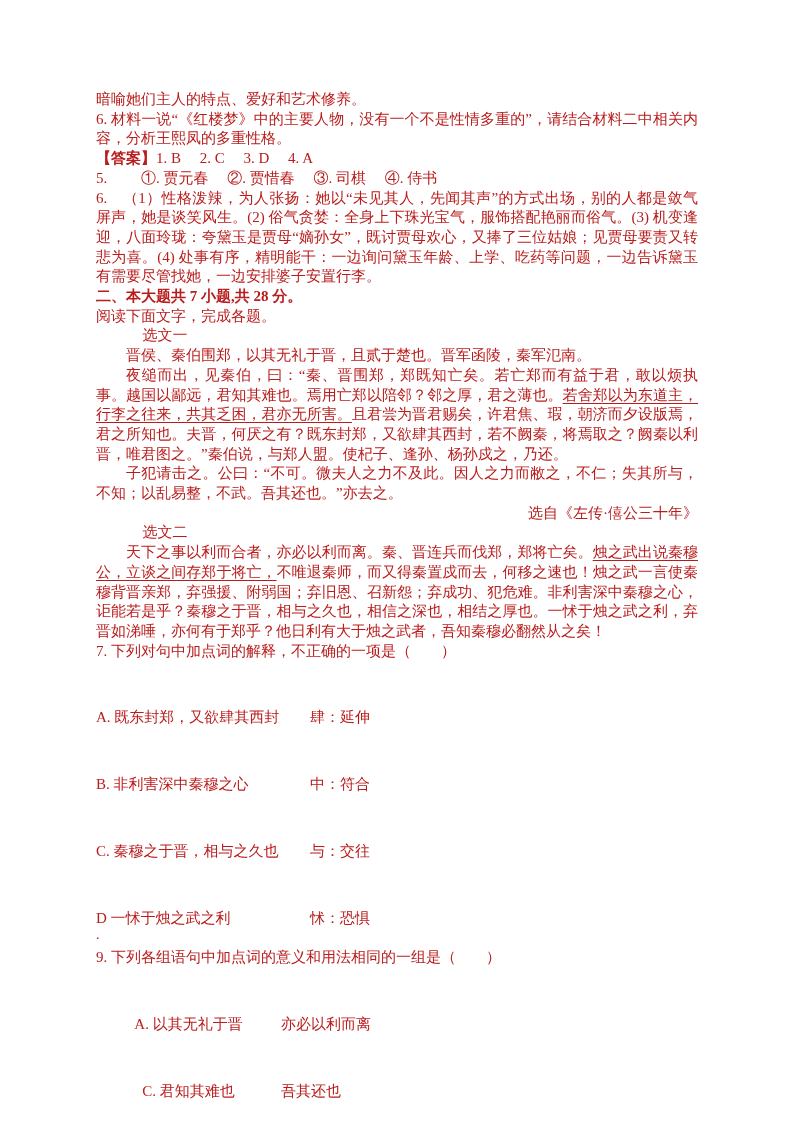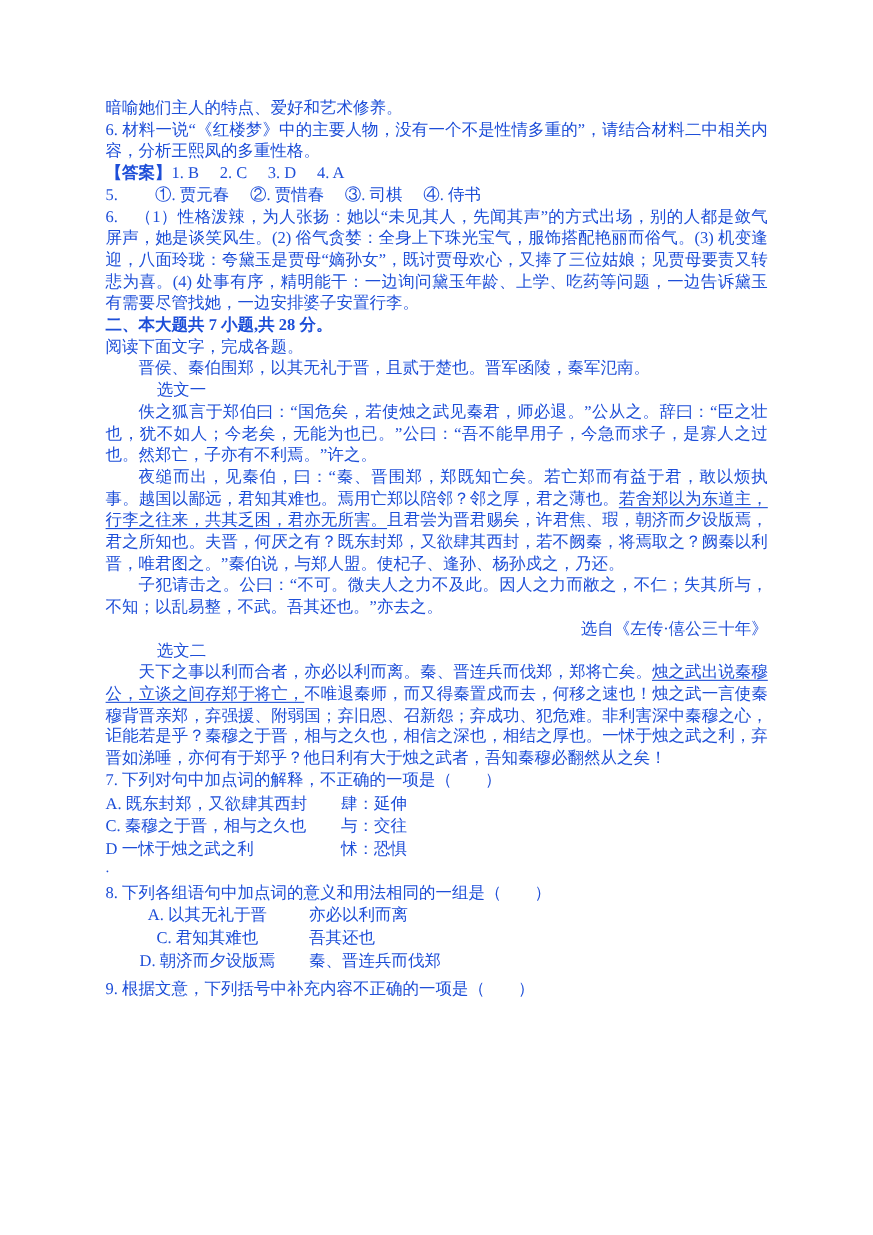--- a/index.html
+++ b/index.html
@@ -6,32 +6,32 @@
   html, body { background:#ffffff; }
   .page {
     position:relative;
     width:794px; height:1123px;
     margin:0 auto;
     background:#ffffff;
     padding:90px 96px 40px 96px;
     font-family:"Liberation Serif","DejaVu Serif",serif;
     font-size:15px;
     line-height:19.7px;
-    color:#1d4ed8;
+    color:#b91c1c;
     overflow:hidden;
   }
   .line { text-align:left; }
   .just { text-align:justify; }
   .indent2 { text-indent:2em; }
   .indent3 { text-indent:3.1em; }
   .right { text-align:right; }
   .bold { font-weight:bold; }
   .u { text-decoration:underline; text-underline-offset:3px; text-decoration-thickness:1px; }
   .opt { margin-top:1px; }
-  .opt .c1 { display:inline-block; min-width:214px; }
+  .opt .c1 { display:inline-block; min-width:214px;margin-top:46px; }
   .opt8 .c1 { display:inline-block; min-width:185px;text-align:center; }
   .dotline { line-height:13px; font-size:14px; }
   .gap { margin-top:7px; }
 </style>
 </head>
 <body>
 
 <div class="page">
 
   <p class="line">暗喻她们主人的特点、爱好和艺术修养。</p>
@@ -41,46 +41,46 @@
   <p class="line"><span class="bold">【答案】</span><span>1. B　 2. C　 3. D　 4. A</span></p>
 
   <p class="line">5.　　 ①. 贾元春　 ②. 贾惜春　 ③. 司棋　 ④. 侍书</p>
 
   <p class="line just">6.　（1）性格泼辣，为人张扬：她以“未见其人，先闻其声”的方式出场，别的人都是敛气屏声，她是谈笑风生。(2) 俗气贪婪：全身上下珠光宝气，服饰搭配艳丽而俗气。(3) 机变逢迎，八面玲珑：夸黛玉是贾母“嫡孙女”，既讨贾母欢心，又捧了三位姑娘；见贾母要责又转悲为喜。(4) 处事有序，精明能干：一边询问黛玉年龄、上学、吃药等问题，一边告诉黛玉有需要尽管找她，一边安排婆子安置行李。</p>
 
   <p class="line bold">二、本大题共 7 小题,共 28 分。</p>
 
   <p class="line">阅读下面文字，完成各题。</p>
 
+  <p class="line indent3">选文一</p>
+
   <p class="line just indent2">晋侯、秦伯围郑，以其无礼于晋，且贰于楚也。晋军函陵，秦军氾南。</p>
 
-  <p class="line indent3">选文一</p>
-
-  <p class="line just indent2">佚之狐言于郑伯曰：“国危矣，若使烛之武见秦君，师必退。”公从之。辞曰：“臣之壮也，犹不如人；今老矣，无能为也已。”公曰：“吾不能早用子，今急而求子，是寡人之过也。然郑亡，子亦有不利焉。”许之。</p>
 
   <p class="line just indent2"><span>夜缒而出，见秦伯，曰：“秦、晋围郑，郑既知亡矣。若亡郑而有益于君，敢以烦执事。越国以鄙远，君知其难也。焉用亡郑以陪邻？邻之厚，君之薄也。</span><span class="u">若舍郑以为东道主，行李之往来，共其乏困，君亦无所害。</span><span>且君尝为晋君赐矣，许君焦、瑕，朝济而夕设版焉，君之所知也。夫晋，何厌之有？既东封郑，又欲肆其西封，若不阙秦，将焉取之？阙秦以利晋，唯君图之。”秦伯说，与郑人盟。使杞子、逢孙、杨孙戍之，乃还。</span></p>
 
   <p class="line just indent2">子犯请击之。公曰：“不可。微夫人之力不及此。因人之力而敝之，不仁；失其所与，不知；以乱易整，不武。吾其还也。”亦去之。</p>
 
   <p class="line right">选自《左传·僖公三十年》</p>
 
   <p class="line indent3">选文二</p>
 
   <p class="line just indent2"><span>天下之事以利而合者，亦必以利而离。秦、晋连兵而伐郑，郑将亡矣。</span><span class="u">烛之武出说秦穆公，立谈之间存郑于将亡，</span><span>不唯退秦师，而又得秦置戍而去，何移之速也！烛之武一言使秦穆背晋亲郑，弃强援、附弱国；弃旧恩、召新怨；弃成功、犯危难。非利害深中秦穆之心，讵能若是乎？秦穆之于晋，相与之久也，相信之深也，相结之厚也。一怵于烛之武之利，弃晋如涕唾，亦何有于郑乎？他日利有大于烛之武者，吾知秦穆必翻然从之矣！</span></p>
 
 
   <p class="line">7. 下列对句中加点词的解释，不正确的一项是（　　）</p>
 
   <p class="line opt"><span class="c1">A. 既东封郑，又欲肆其西封</span><span>肆：延伸</span></p>
+  <p class="line opt"><span class="c1">B. 非利害深中秦穆之心</span><span>中：符合</span></p>
   <p class="line opt"><span class="c1">C. 秦穆之于晋，相与之久也</span><span>与：交往</span></p>
   <p class="line opt"><span class="c1">D 一怵于烛之武之利</span><span>怵：恐惧</span></p>
 
   <p class="line dotline">.</p>
 
-  <p class="line gap">8. 下列各组语句中加点词的意义和用法相同的一组是（　　）</p>
+  <p class="line gap">9. 下列各组语句中加点词的意义和用法相同的一组是（　　）</p>
 
   <p class="line opt opt8"><span class="c1">A. 以其无礼于晋</span><span>亦必以利而离</span></p>
   <p class="line opt opt8"><span class="c1">C. 君知其难也</span><span>吾其还也</span></p>
   <p class="line opt opt8"><span class="c1">D. 朝济而夕设版焉</span><span>秦、晋连兵而伐郑</span></p>
 
   <p class="line gap">9. 根据文意，下列括号中补充内容不正确的一项是（　　）</p>
 
 </div>
 
 </body></html>

